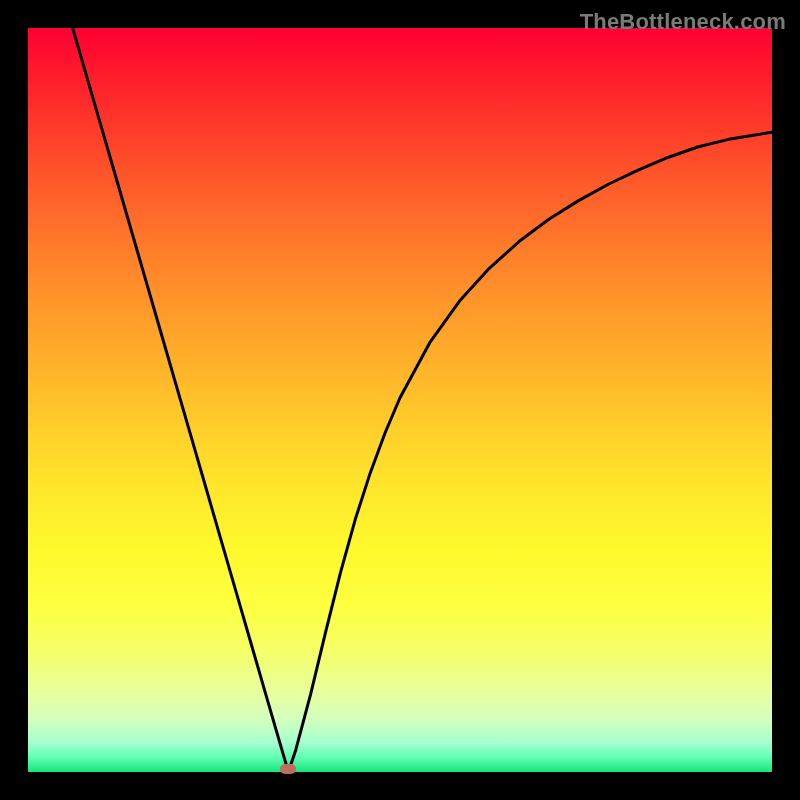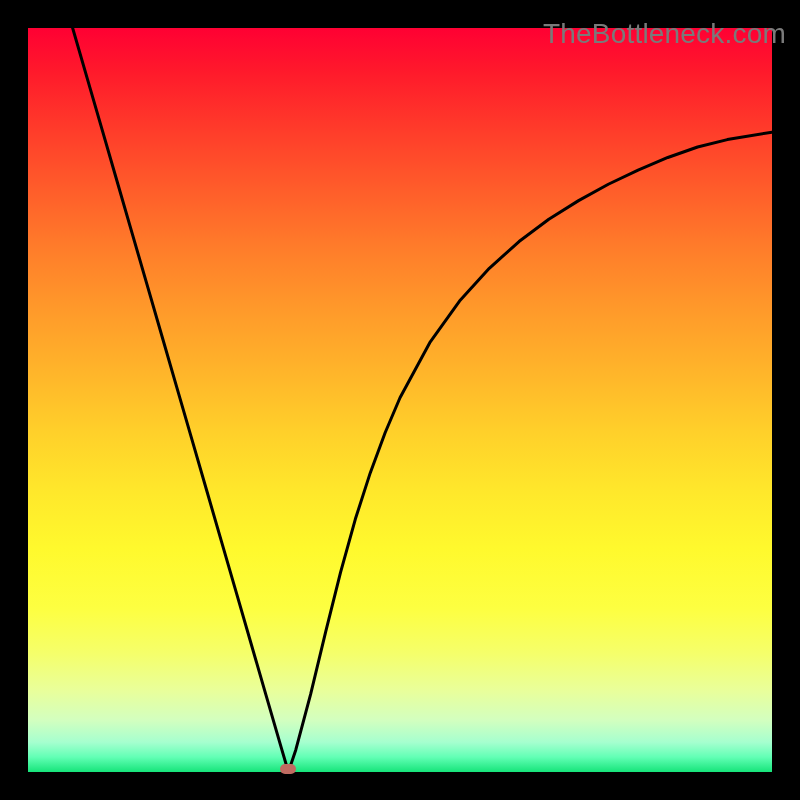--- a/index.html
+++ b/index.html
@@ -12,25 +12,25 @@
     font-family: Arial, Helvetica, sans-serif;
   }
   .frame {
     position: relative;
     width: 800px;
     height: 800px;
     background: #000;
   }
   .watermark {
     position: absolute;
-    top: 18px;
+    top: 9px;
     right: 14px;
     color: #7a7a7a;
-    font-size: 28px;
-    font-weight: 400;
+    font-size: 22px;
+    font-weight: 700;
     letter-spacing: 0.2px;
     z-index: 20;
     user-select: none;
   }
   .plot-area {
     position: absolute;
     left: 28px;
     top: 28px;
     width: 744px;
     height: 744px;

